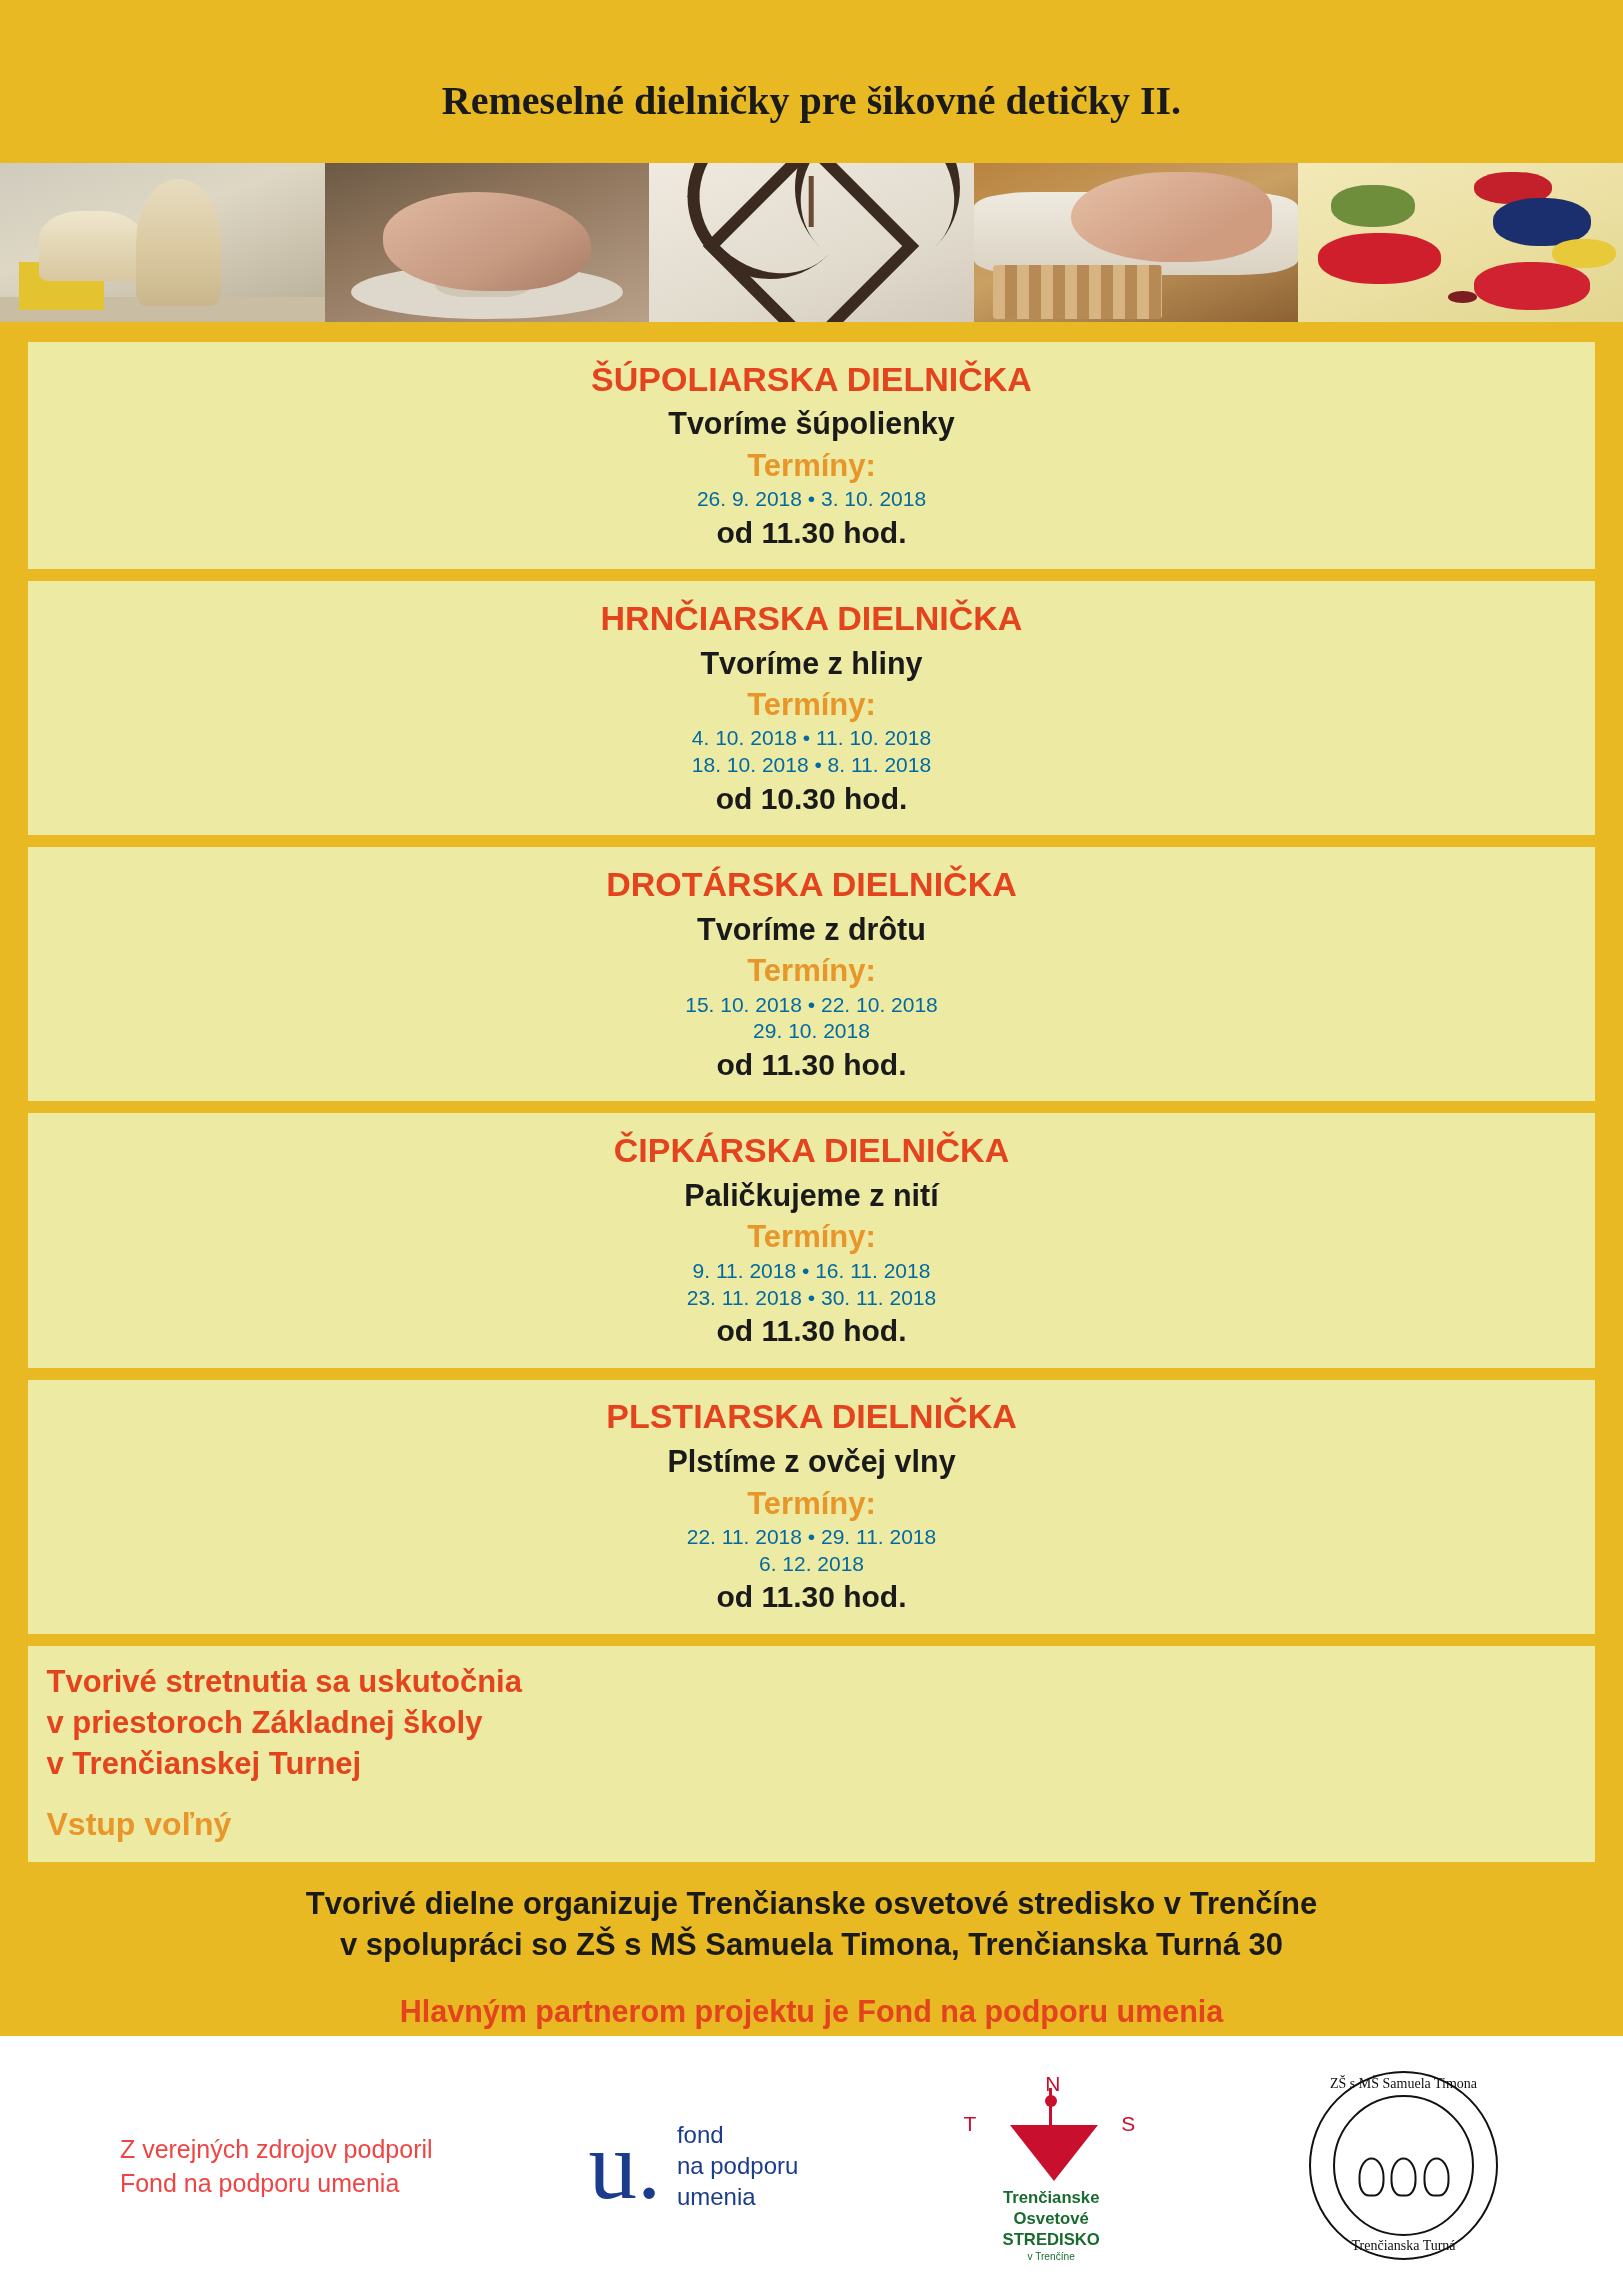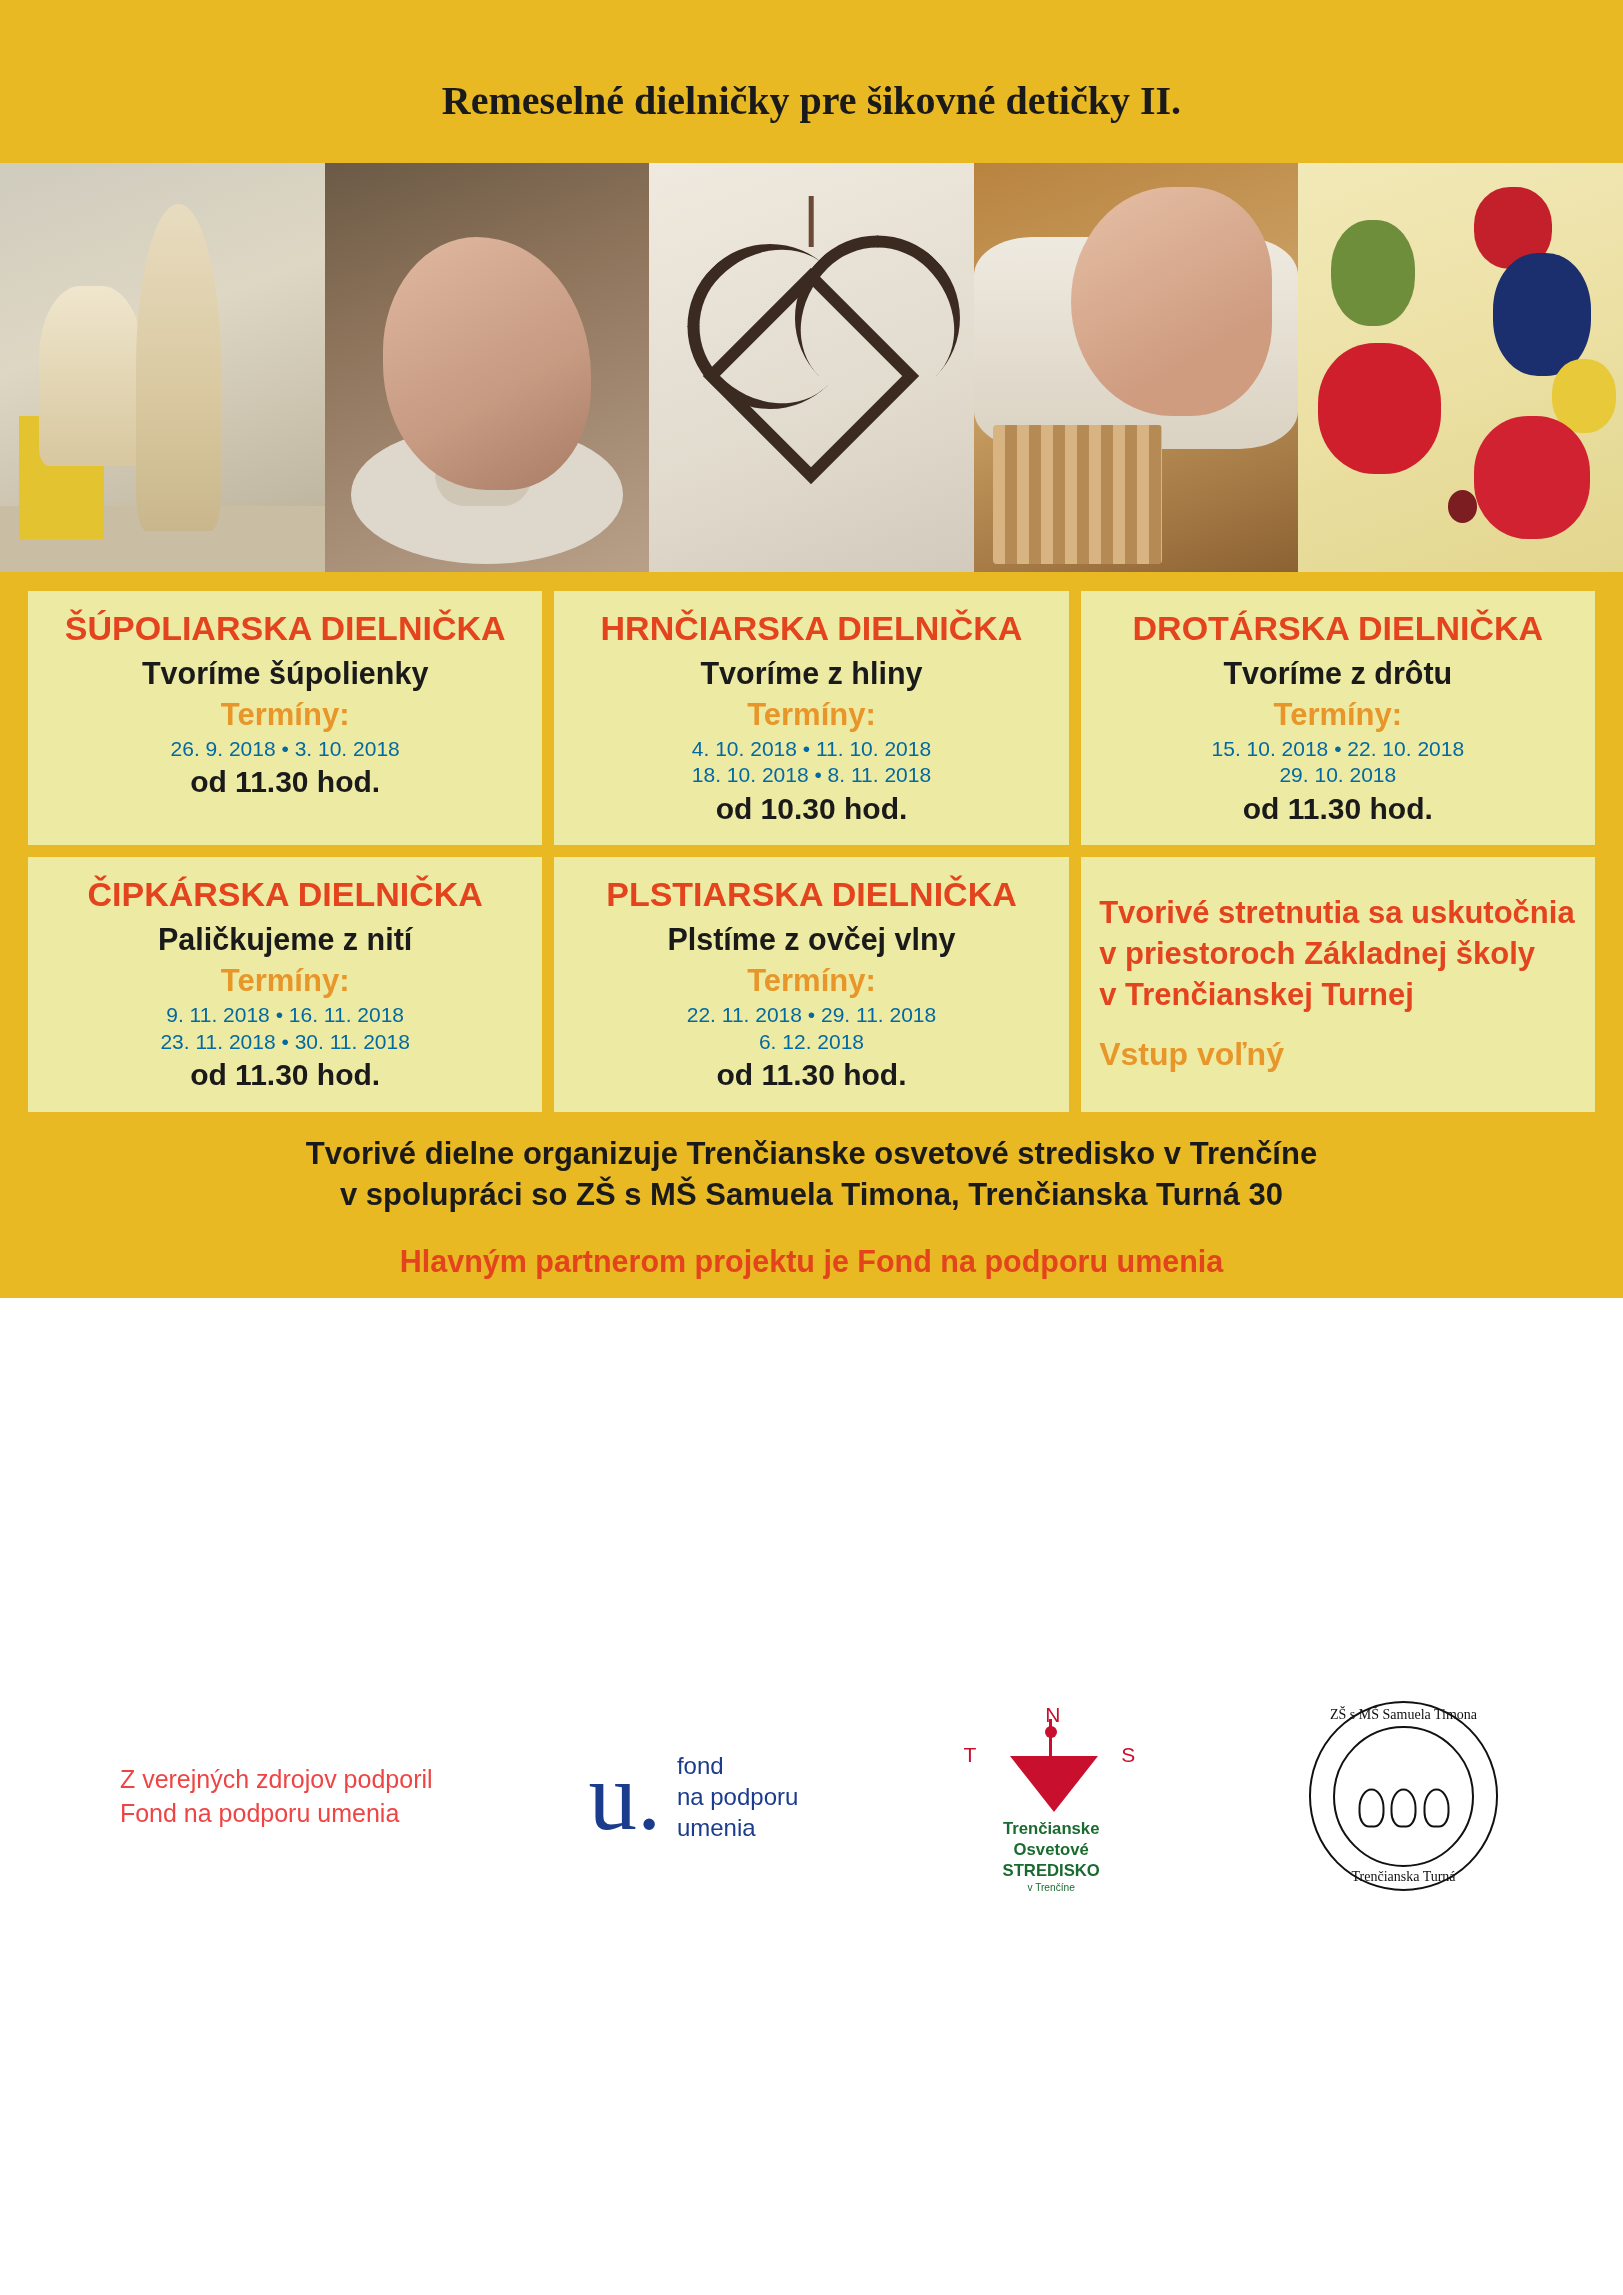--- a/index.html
+++ b/index.html
@@ -133,21 +133,21 @@
   .ph5 .blue { left: 60%; top: 22%; width: 30%; height: 30%; background: #1b2f6e; border-radius: 46%; }
   .ph5 .yel  { left: 78%; top: 48%; width: 20%; height: 18%; background: #e8c93a; border-radius: 46%; }
   .ph5 .grn  { left: 10%; top: 14%; width: 26%; height: 26%; background: #6e8e3c; border-radius: 46%; }
   .ph5 .dot  { left: 46%; top: 80%; width: 9%; height: 8%; background: #7c1d22; border-radius: 50%; }
 
   .grid-wrap {
     padding: 19.4px 28px 0 28px;
   }
   .grid {
     display: grid;
-    grid-template-columns: 1fr 1fr 1fr;
+    grid-template-columns: 1fr;
     grid-auto-rows: min-content;
     gap: 12px;
   }
   .card {
     background: #edeaa4;
     padding: 16.7px 18.5px 19.4px 18.5px;
     text-align: center;
   }
   .card h2 {
     font-size: 34px;
@@ -194,21 +194,21 @@
     line-height: 1.32;
   }
   .card.info .vstup {
     margin-top: 20.4px;
     font-size: 32px;
     font-weight: bold;
     color: #e8962a;
   }
   .organizer {
     text-align: center;
-    padding: 21px 37px 19px 37px;
+    padding: 21px 37px 7px 37px;
   }
   .organizer .org-line {
     font-size: 31px;
     font-weight: bold;
     color: #1a1a1a;
     line-height: 1.34;
   }
   .organizer .partner {
     margin-top: 28px;
     font-size: 30.5px;

